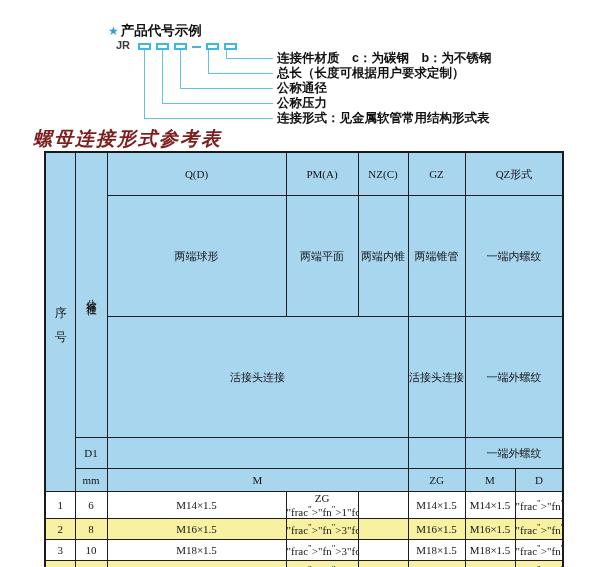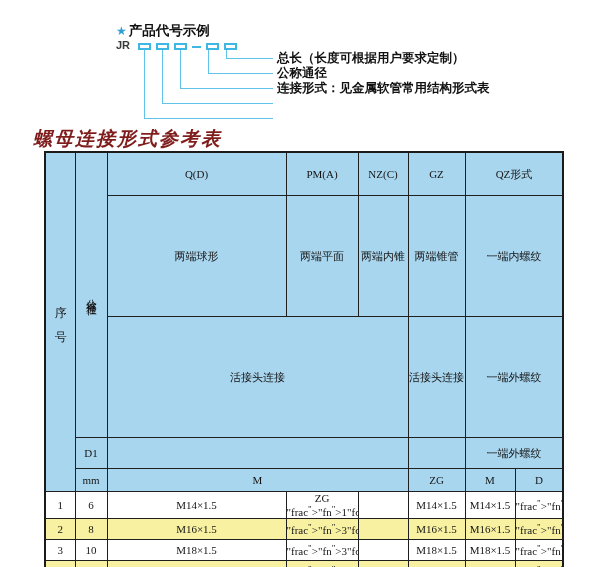--- a/index.html
+++ b/index.html
@@ -1,20 +1,20 @@
 <!DOCTYPE html>
 <html><head>
 <meta charset="utf-8">
 <style>
   html,body{margin:0;padding:0;background:#ffffff;}
   .page{position:relative;width:600px;height:567px;background:#fff;overflow:hidden;
         font-family:"Liberation Serif","DejaVu Serif",serif;color:#151515;}
 
   
-  .diag-heading{position:absolute;left:116px;top:22px;font-family:"Liberation Sans","DejaVu Sans",sans-serif;
+  .diag-heading{position:absolute;left:108px;top:22px;font-family:"Liberation Sans","DejaVu Sans",sans-serif;
         font-weight:bold;font-size:13.5px;color:#111;}
   .star{color:#2e9fd4;margin-right:2px;font-size:12px;}
   .jr{position:absolute;left:116px;top:39px;font-family:"Liberation Sans","DejaVu Sans",sans-serif;
         font-weight:bold;font-size:11px;color:#3a3a3a;}
   .boxrow{position:absolute;left:138px;top:43px;display:flex;align-items:center;gap:5px;}
   .cbox{width:13px;height:7px;box-sizing:border-box;border:2px solid #3fb7e3;background:#fff;}
   .cdash{width:9px;height:2px;background:#3fb7e3;}
   .conn{position:absolute;border-left:1.5px solid #5fc4e8;border-bottom:1.5px solid #5fc4e8;}
   .c1{left:144px;top:50px;width:128px;height:68px;}
   .c2{left:162px;top:50px;width:110px;height:53px;}
@@ -60,22 +60,24 @@
     <span class="cbox"></span>
   </div>
 
   <div class="conn c1"></div>
   <div class="conn c2"></div>
   <div class="conn c3"></div>
   <div class="conn c4"></div>
   <div class="conn c5"></div>
 
   <div class="diag-labels">
+    <div>连接件材质　c：为碳钢　b：为不锈钢</div>
     <div>总长（长度可根据用户要求定制）</div>
     <div>公称通径</div>
+    <div>公称压力</div>
     <div>连接形式：见金属软管常用结构形式表</div>
   </div>
 
   <h2 class="tbl-title">螺母连接形式参考表</h2>
 
   <table class="ref">
     <colgroup>
       <col style="width:30px">
         <col style="width:32px">
         <col style="width:179px">

